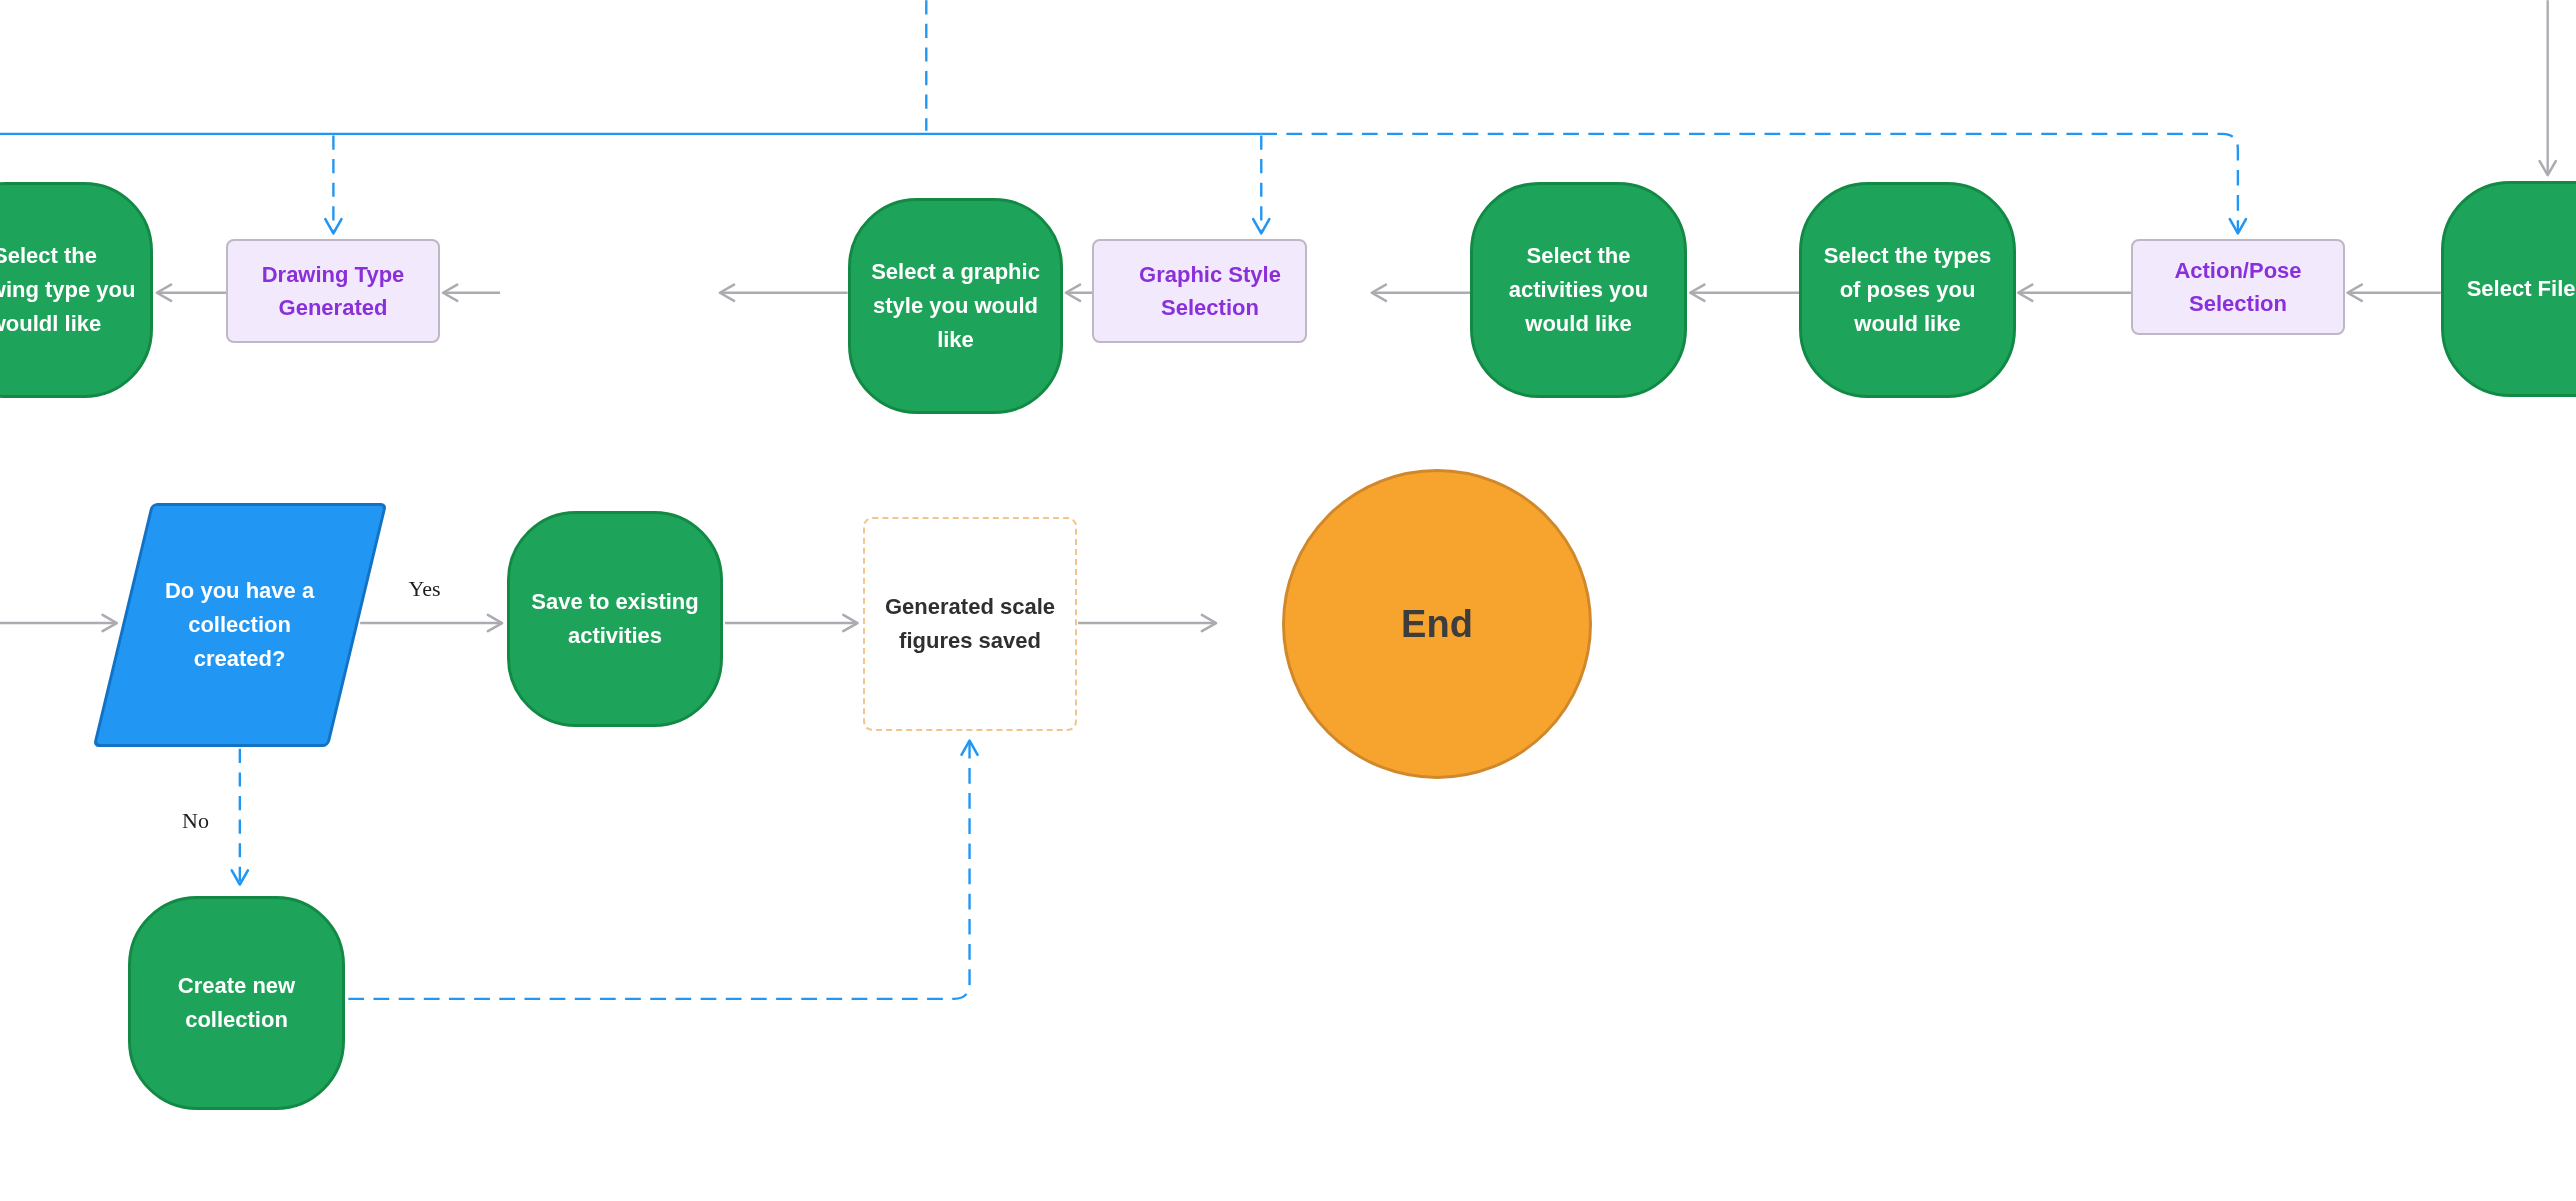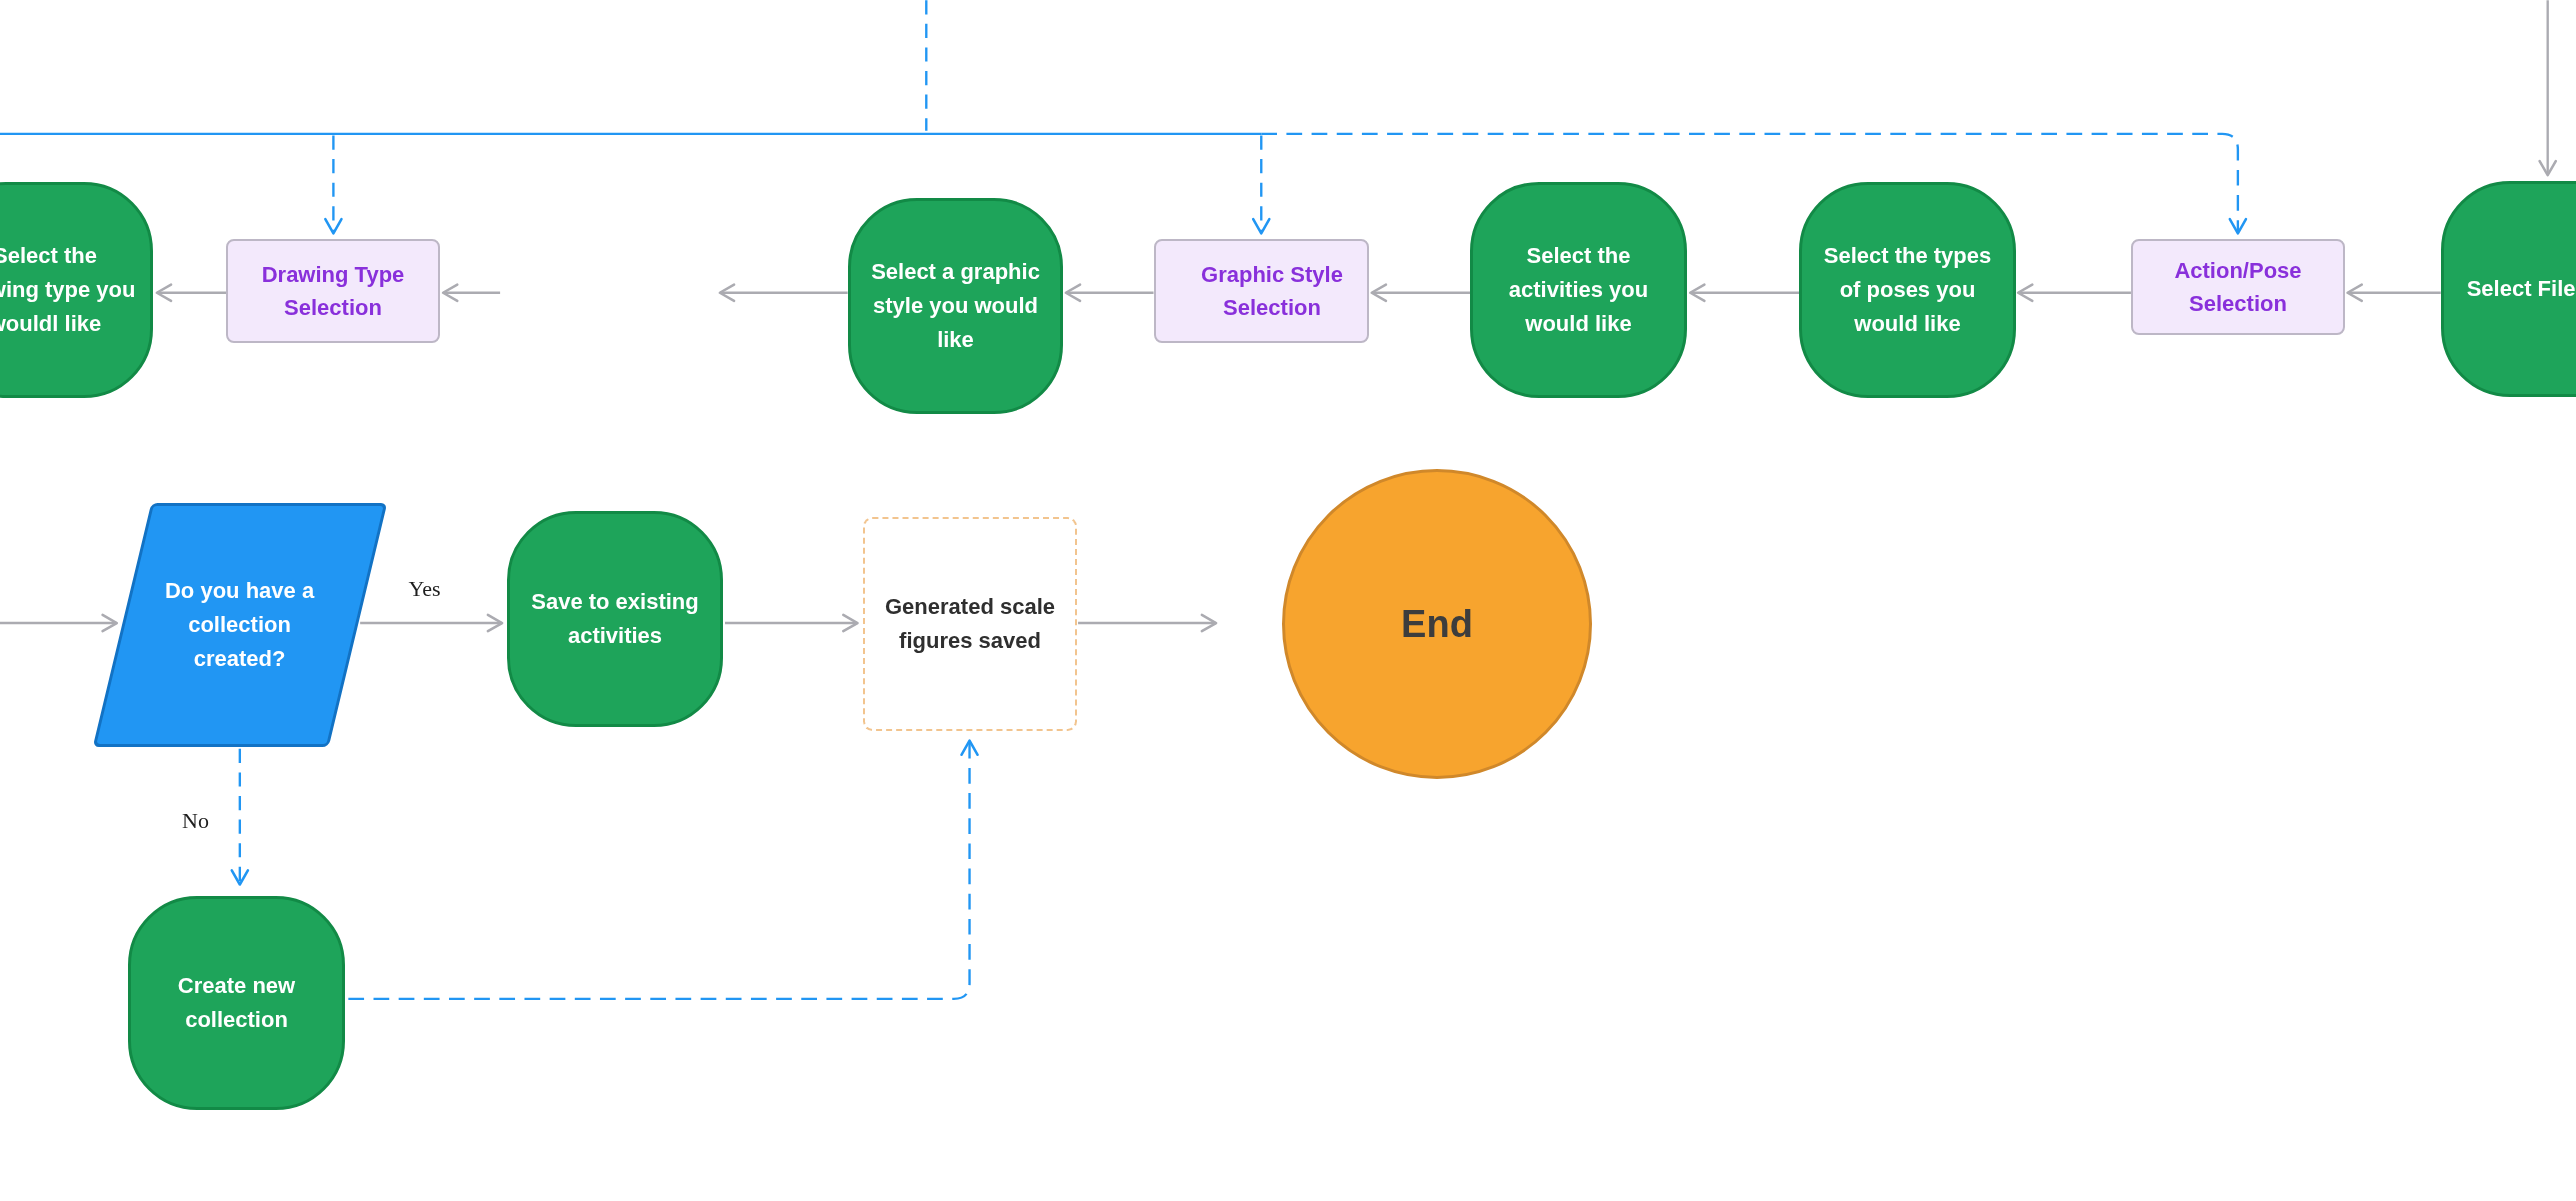--- a/index.html
+++ b/index.html
@@ -104,31 +104,31 @@
   </svg>
 
   <div class="node process" style="left:-63px;top:182px;width:216px;height:216px;">
     <span>Select the
 drawing type you
 wouldl like</span>
   </div>
 
   <div class="node selection" style="left:226px;top:239px;width:214px;height:104px;">
     <span>Drawing Type
-Selection</span>
+Generated</span>
   </div>
 
 
   <div class="node process" style="left:848px;top:182px;width:215px;height:216px;margin-top:16px;">
     <span>Select a graphic
 style you would
 like</span>
   </div>
 
-  <div class="node selection" style="left:1154px;top:239px;width:215px;height:104px;padding-left:21px;">
+  <div class="node selection" style="left:1092px;top:239px;width:215px;height:104px;padding-left:21px;">
     <span>Graphic Style
 Selection</span>
   </div>
 
   <div class="node process" style="left:1470px;top:182px;width:217px;height:216px;">
     <span>Select the
 activities you
 would like</span>
   </div>
 

